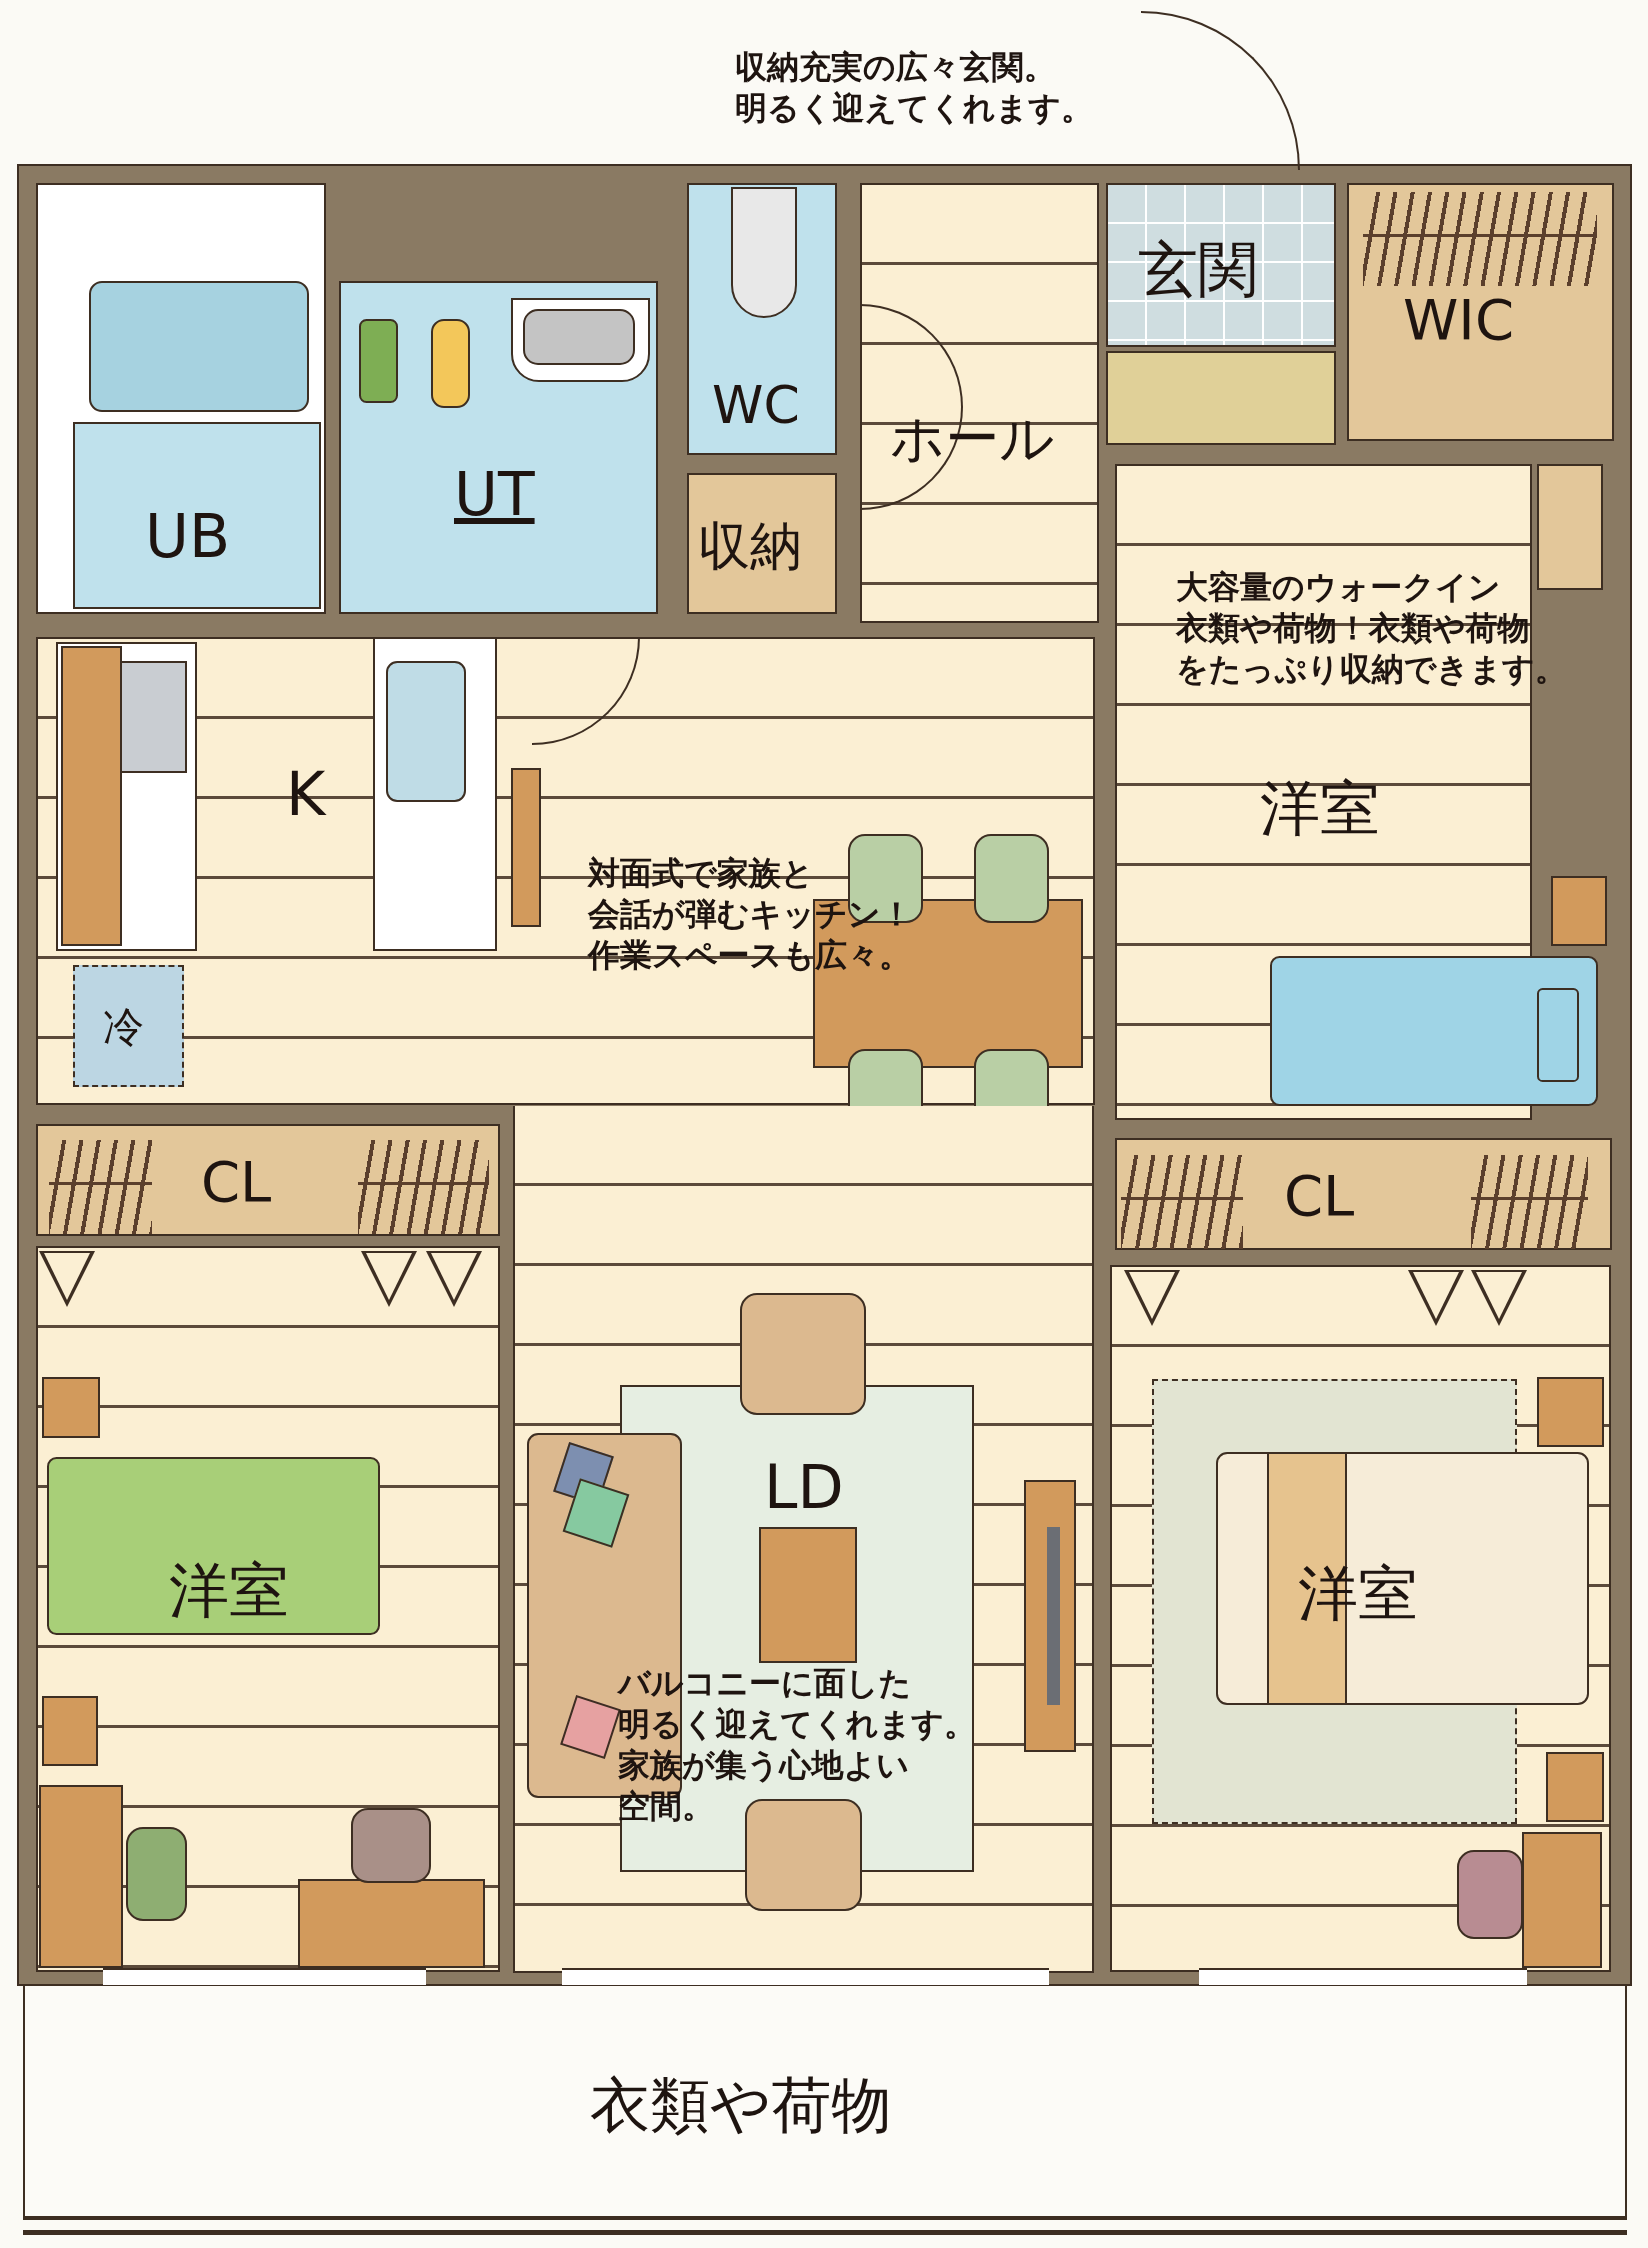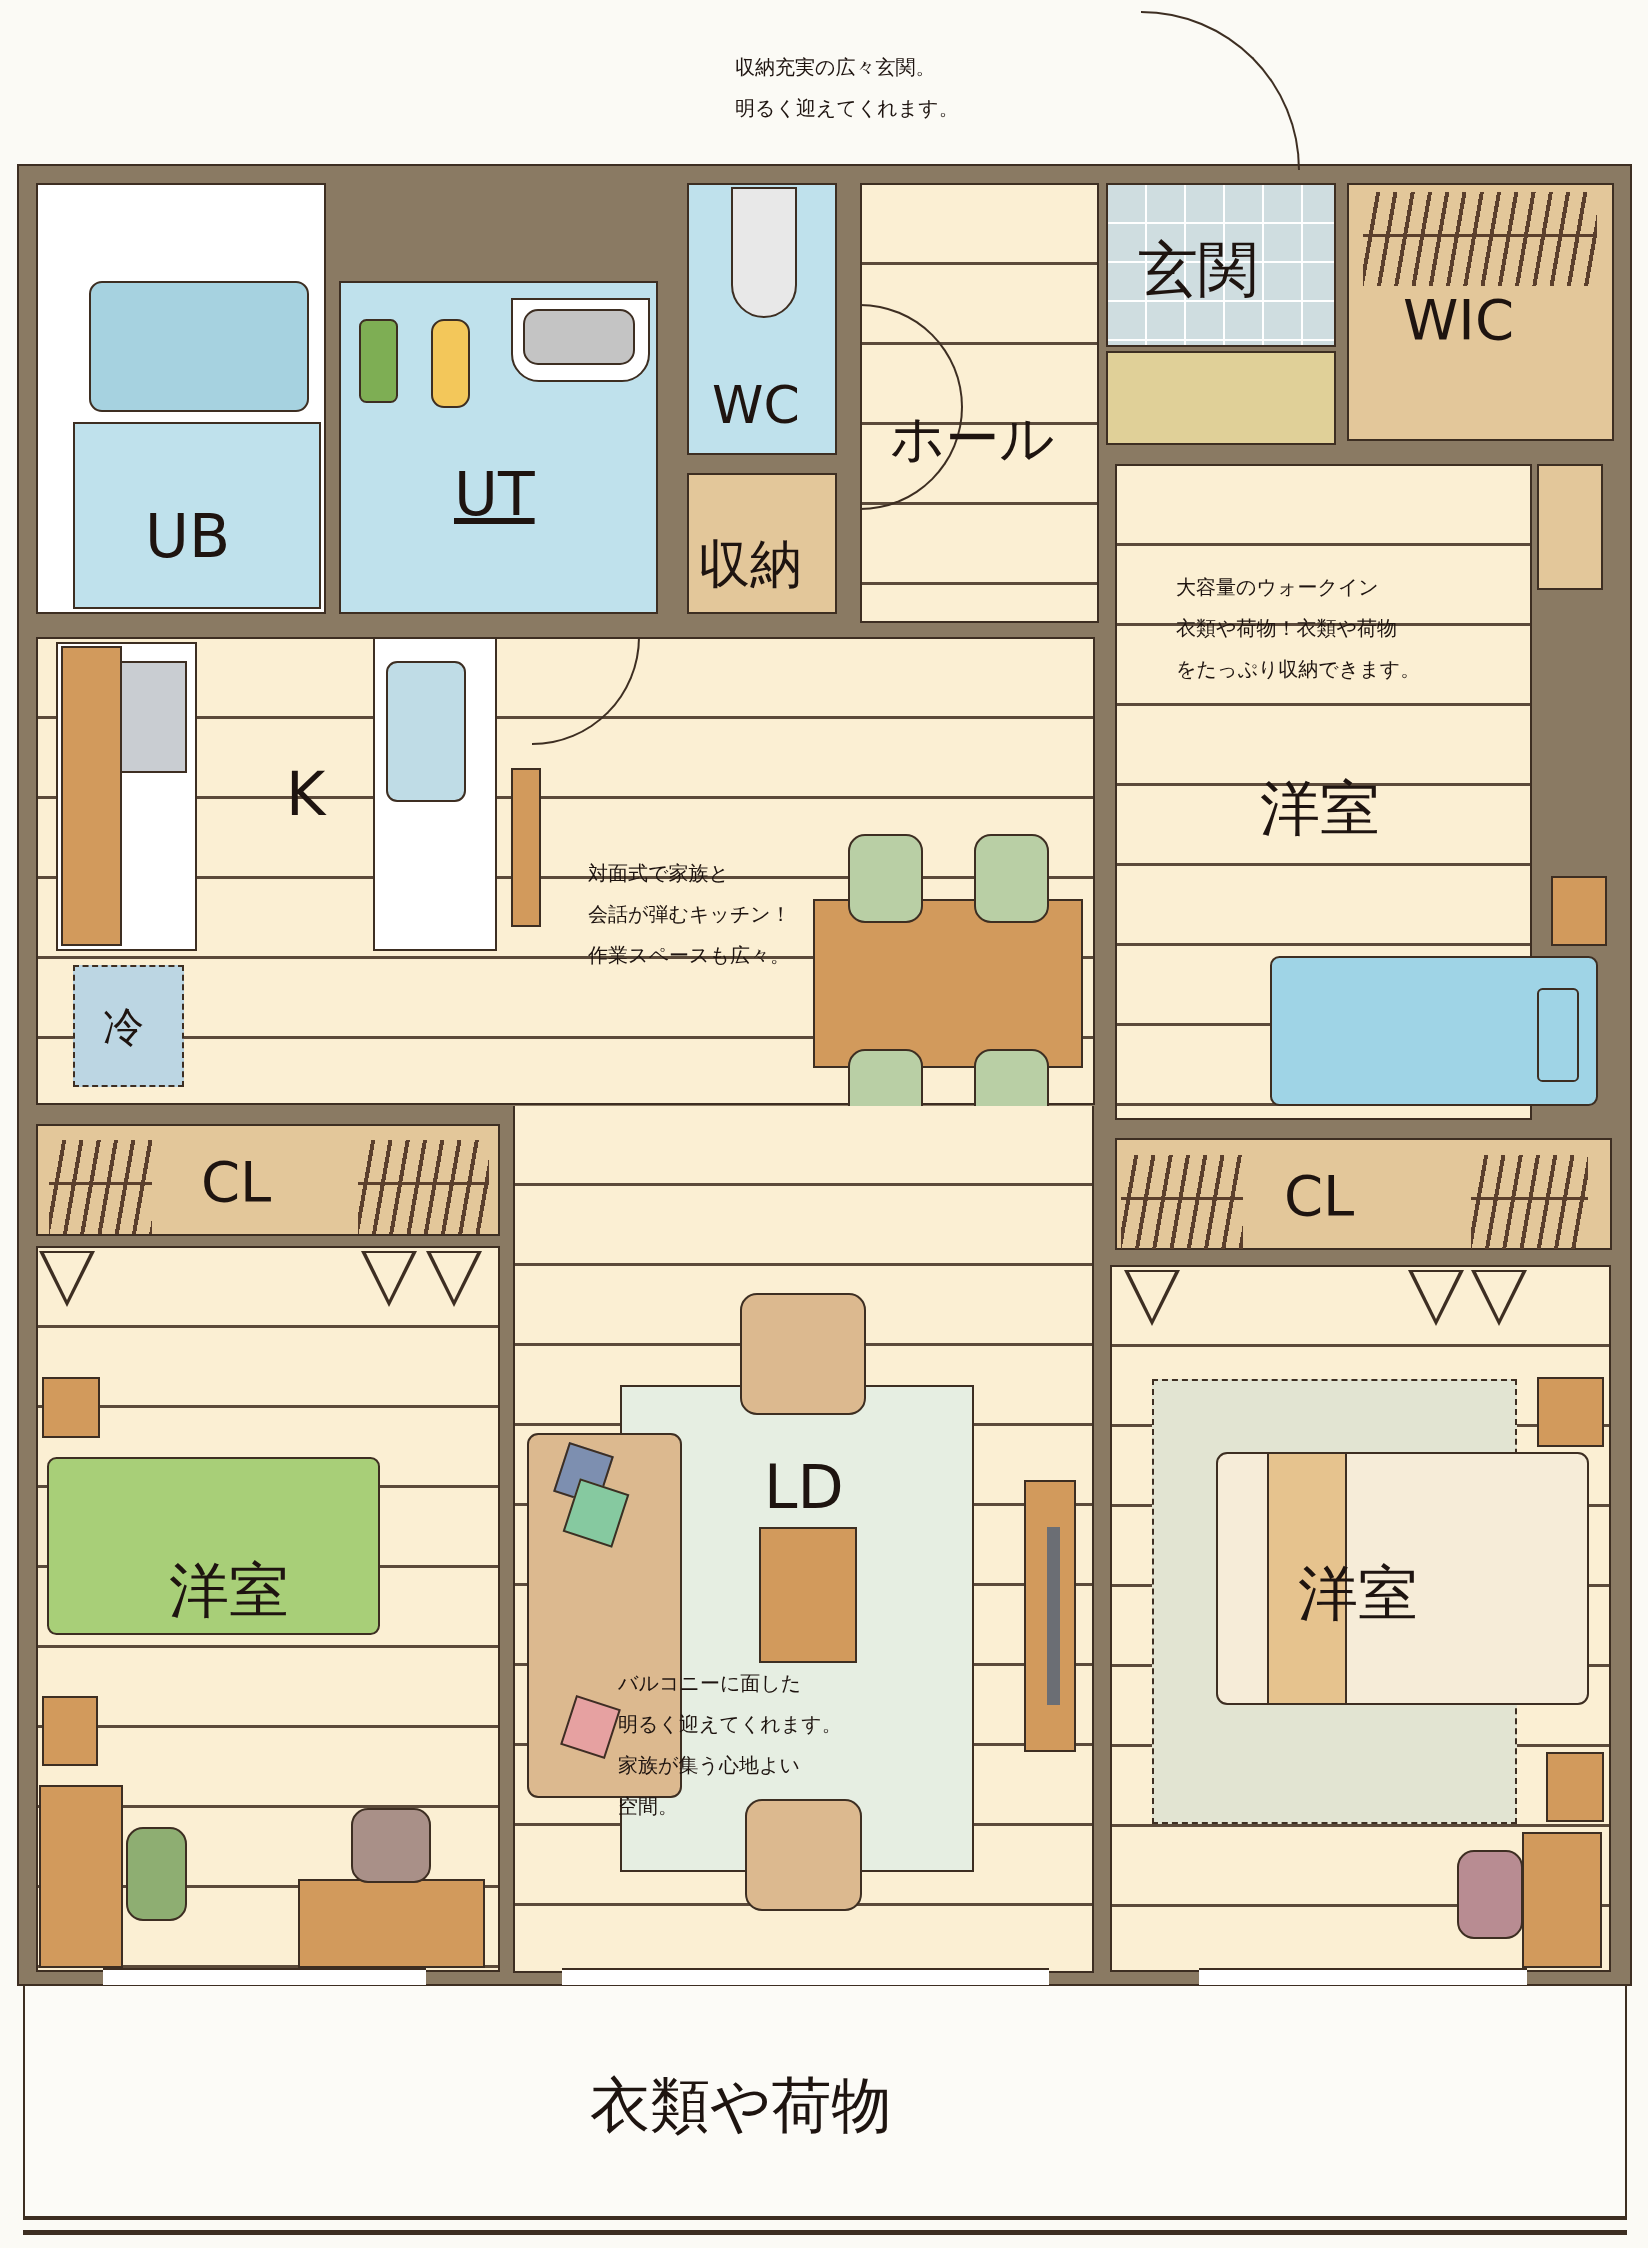--- a/index.html
+++ b/index.html
@@ -3,21 +3,21 @@
 <meta charset="utf-8">
 <style>
   * { box-sizing: border-box; margin: 0; padding: 0; }
   html, body { width: 1649px; height: 2249px; background: #fbfaf5; overflow: hidden; }
   body { position: relative; font-family: "DejaVu Sans", sans-serif; color: #1e1410; }
   .abs { position: absolute; }
   .wall { position: absolute; background: #8a7a63; border: 2.8px solid #3d2e22; }
   .floor { position: absolute; background-color: #fbefd3;
     background-image: repeating-linear-gradient(to bottom, transparent 0, transparent 77px, #5b4a3a 77px, #5b4a3a 80px); }
   .label { position: absolute; font-size: 60px; line-height: 1; white-space: nowrap; color: #1e1410; }
-  .note { position: absolute; font-size: 20px; line-height: 41px; white-space: pre; color: #1e1410; font-weight: normal; }
+  .note { position: absolute; font-size: 32px; line-height: 41px; white-space: pre; color: #1e1410; font-weight: bold; }
   .blue { background: #bfe1ec; }
   .tan { background: #e3c79a; }
   .wood { background: #d29a5c; border: 2.8px solid #3d2e22; }
   .hanger { position: absolute; height: 94px; border-top: 3.7px solid #5b3f2c; }
   .hanger::before { content: ""; position: absolute; left: 0; right: 0; top: 0; bottom: 0;
     background: repeating-linear-gradient(100deg, transparent 0, transparent 13px, #5b3f2c 13px, #5b3f2c 17px); transform: translateY(-45px); height: 94px; }
   .tri { position: absolute; width: 0; height: 0; border-left: 28px solid transparent; border-right: 28px solid transparent; border-top: 56px solid #3d2e22; }
   .tri::after { content:""; position:absolute; left:-23.4px; top:-54px; border-left:23.4px solid transparent; border-right:23.4px solid transparent; border-top:47px solid #fbefd3; }
   .door-arc { position: absolute; border: 2.8px solid #3d2e22; }
   .window { position: absolute; background: #fff; border-top: 2.8px solid #3d2e22; border-bottom: 2.8px solid #3d2e22; }
@@ -38,21 +38,21 @@
 <div class="abs" style="left:431px;top:319px;width:39px;height:89px;background:#f3c75a;border:2.8px solid #3d2e22;border-radius:13px;"></div>
 <div class="abs" style="left:511px;top:298px;width:139px;height:84px;background:#fff;border:2.8px solid #3d2e22;border-radius:0 0 28px 28px;"></div>
 <div class="abs" style="left:523px;top:309px;width:112px;height:56px;background:#c4c4c4;border:2.8px solid #3d2e22;border-radius:15px;"></div>
 <div class="label" style="left:454px;top:464px;text-decoration:underline;">UT</div>
 
 <div class="abs blue" style="left:687px;top:183px;width:150px;height:272px;border:2.8px solid #3d2e22;"></div>
 <div class="abs" style="left:731px;top:187px;width:66px;height:131px;background:#e8e8e8;border:2.8px solid #3d2e22;border-radius:0 0 33px 33px;"></div>
 <div class="label" style="left:712px;top:379px;font-size:52px;">WC</div>
 
 <div class="abs tan" style="left:687px;top:473px;width:150px;height:141px;border:2.8px solid #3d2e22;"></div>
-<div class="label" style="left:698px;top:520px;font-size:52px;margin-top:18px;">収納</div>
+<div class="label" style="left:698px;top:520px;font-size:52px;">収納</div>
 
 <div class="floor" style="left:860px;top:183px;width:239px;height:440px;border:2.8px solid #3d2e22;"></div>
 <div class="door-arc" style="left:860px;top:304px;width:103px;height:206px;border-left:none;border-radius:0 103px 103px 0;"></div>
 <div class="label" style="left:890px;top:412px;font-size:54px;">ホール</div>
 
 <div class="abs" style="left:1106px;top:183px;width:230px;height:164px;background-color:#cfdde0;background-image:repeating-linear-gradient(to right,transparent 0,transparent 37px,#fff 37px,#fff 39px),repeating-linear-gradient(to bottom,transparent 0,transparent 37px,#fff 37px,#fff 39px);border:2.8px solid #3d2e22;"></div>
 <div class="label" style="left:1138px;top:239px;">玄関</div>
 <div class="abs tan" style="left:1106px;top:351px;width:230px;height:94px;border:2.8px solid #3d2e22;background:#e0d098;"></div>
 <div class="abs" style="left:1141px;top:11.2px;width:159px;height:159px;border:2.8px solid #3d2e22;border-left:none;border-bottom:none;border-radius:0 159px 0 0;"></div>
 <div class="note" style="left:735px;top:47px;">収納充実の広々玄関。

